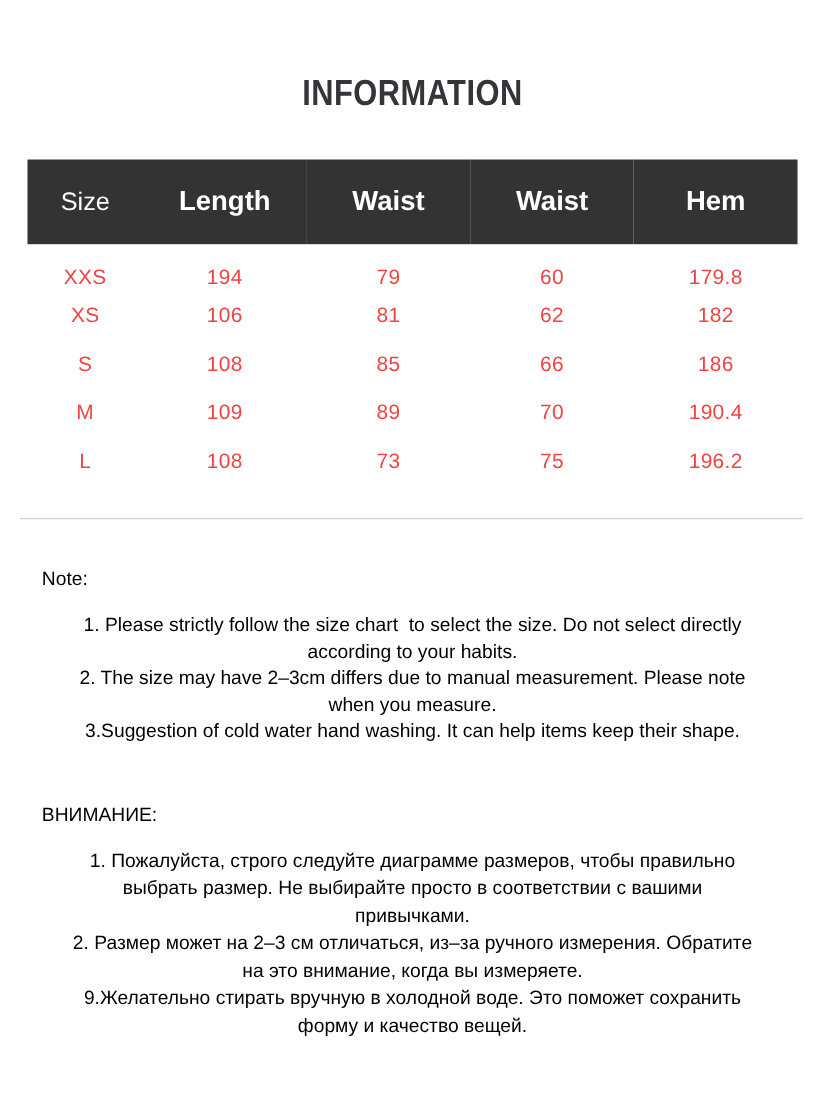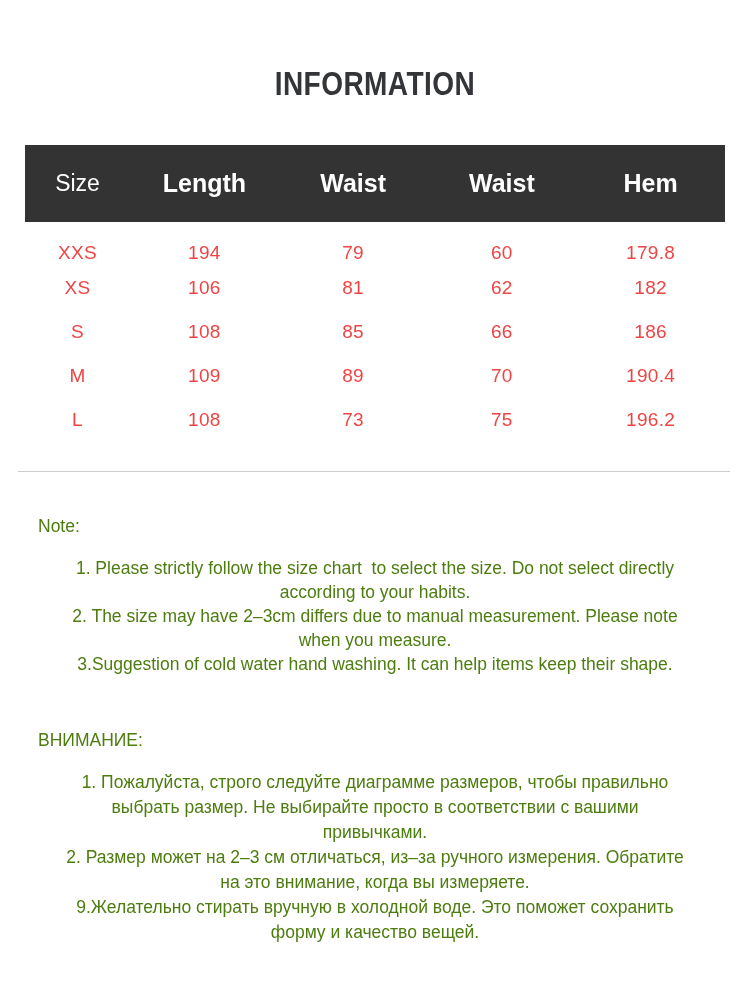--- a/index.html
+++ b/index.html
@@ -27,21 +27,21 @@
   tbody tr { height:44px; }
   tbody tr:first-child td { padding-top:18px; }
   tbody td {
     text-align:center; vertical-align:middle; padding:0;
     font-size:19px; color:#ef4444; letter-spacing:0.3px;
   }
   hr.divider {
     border:none; border-top:1px solid #cccccc;
     margin:29px 20px 0 18px; height:0;
   }
-  .notes { padding:0 38px; color:#4d7c0f; }
+  .notes { padding:0 38px; color:#000000; }
   .note-heading {
     margin:42px 0 18px 0; font-size:17.5px; font-weight:400; line-height:24px;
   }
   .note-heading.ru { margin-top:52px; }
   .note-list { font-size:17.5px;text-align:center; }
   .note-item { white-space:pre-wrap; line-height:24px; }
   .note-list.ru .note-item { line-height:25px; }
 </style>
 </head>
 <body>

